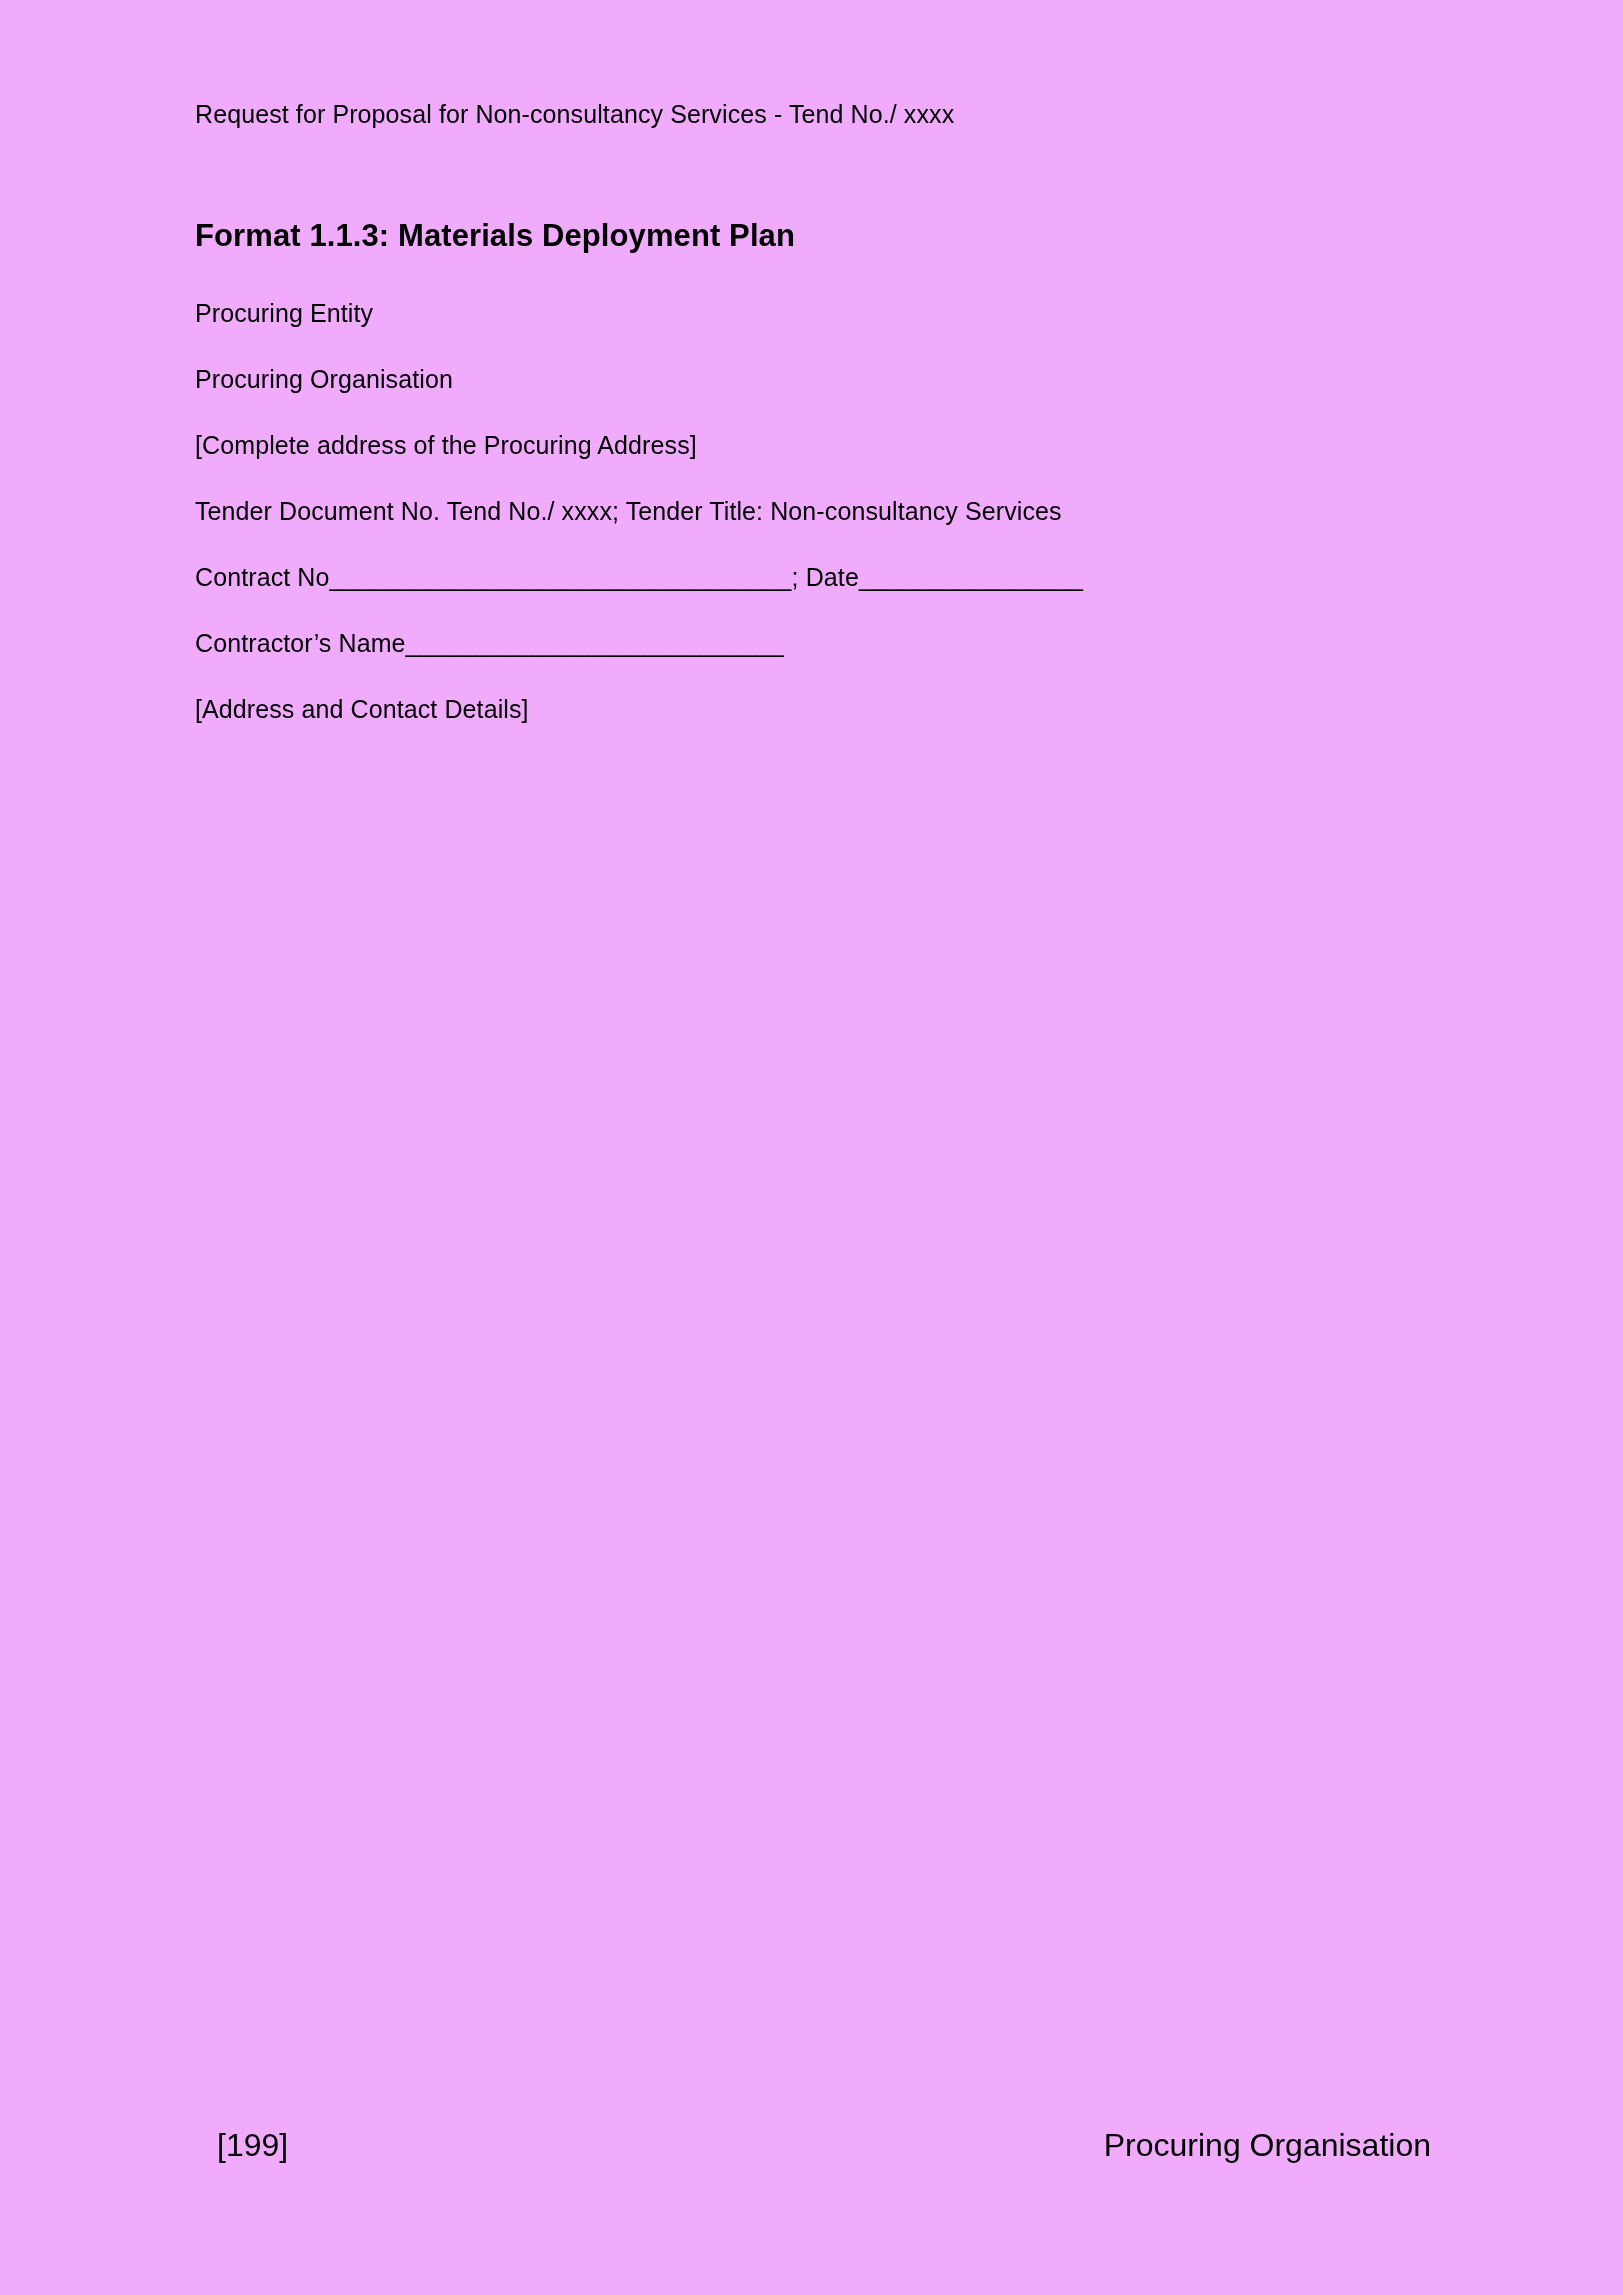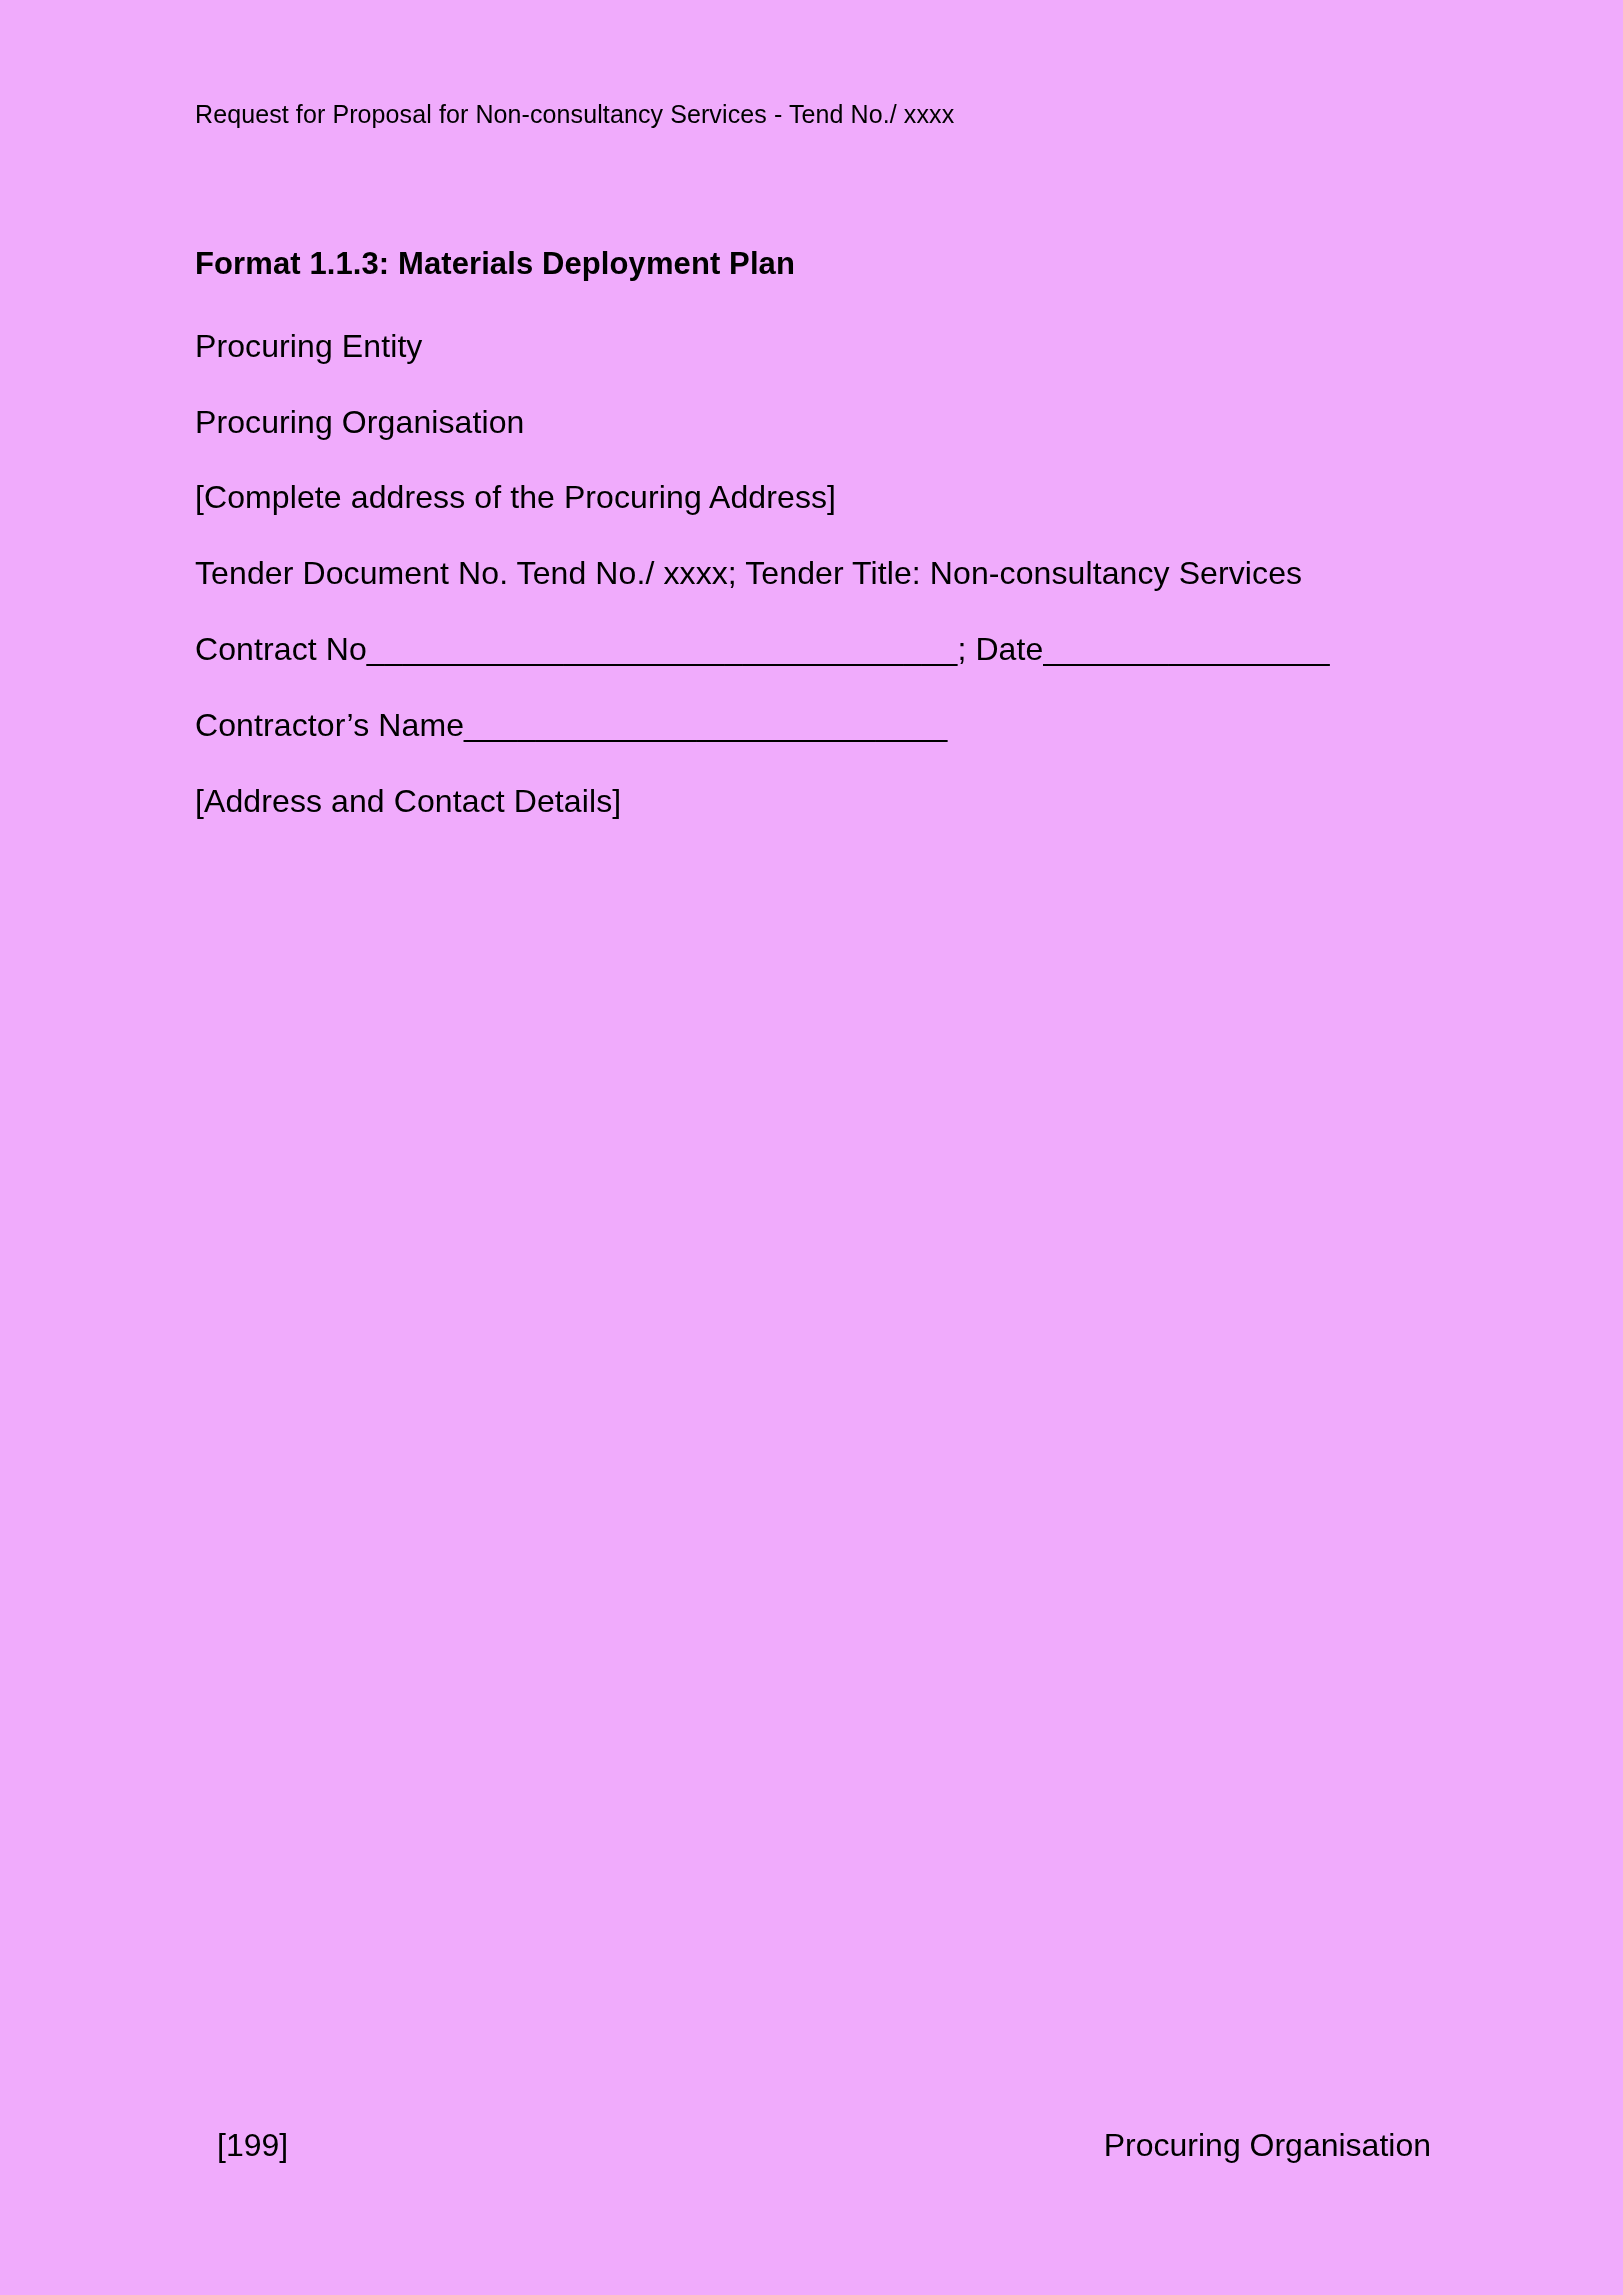--- a/index.html
+++ b/index.html
@@ -28,25 +28,25 @@
   }
   .header-line {
     font-size: 25px;
     line-height: 1.35;
     margin-top: 98px;
     letter-spacing: 0.1px;
   }
   .doc-title {
     font-size: 31px;
     font-weight: bold;
-    margin-top: 114px;
+    margin-top: 86px;
     letter-spacing: 0.1px;
   }
   .para {
-    font-size: 32px;
+    font-size: 25px;
     line-height: 1.4;
     margin-top: 31px;
     letter-spacing: 0.1px;
   }
   .para.first-para {
     margin-top: 42px;
   }
   .para.italic {
     font-style: italic;
     max-width: 1230px;

